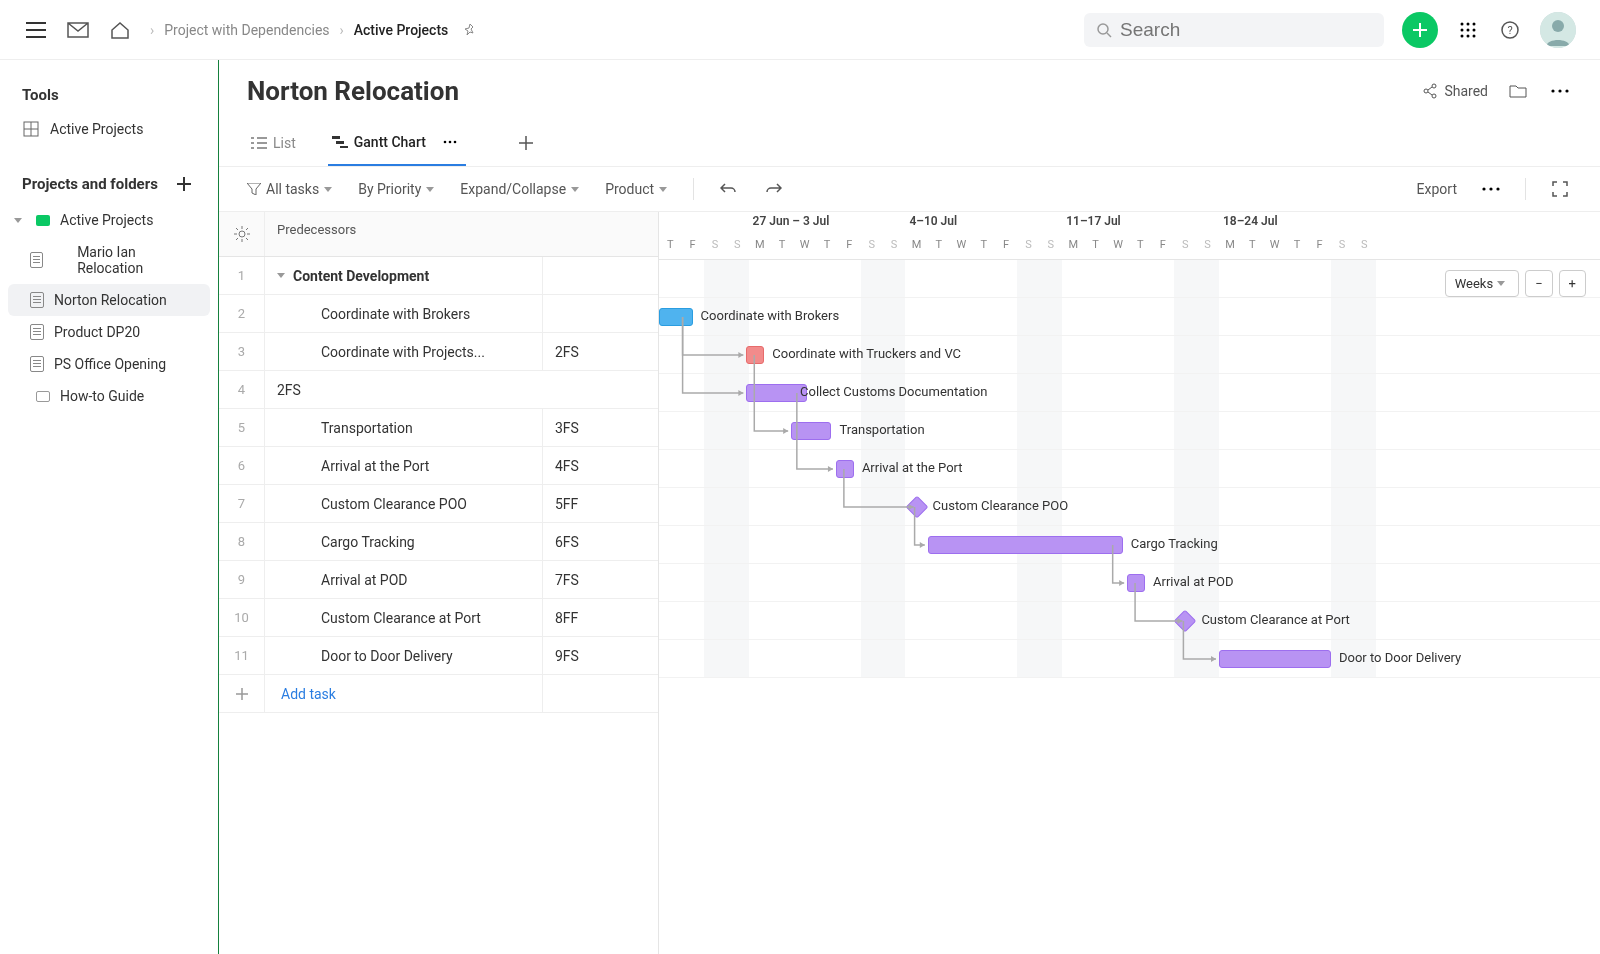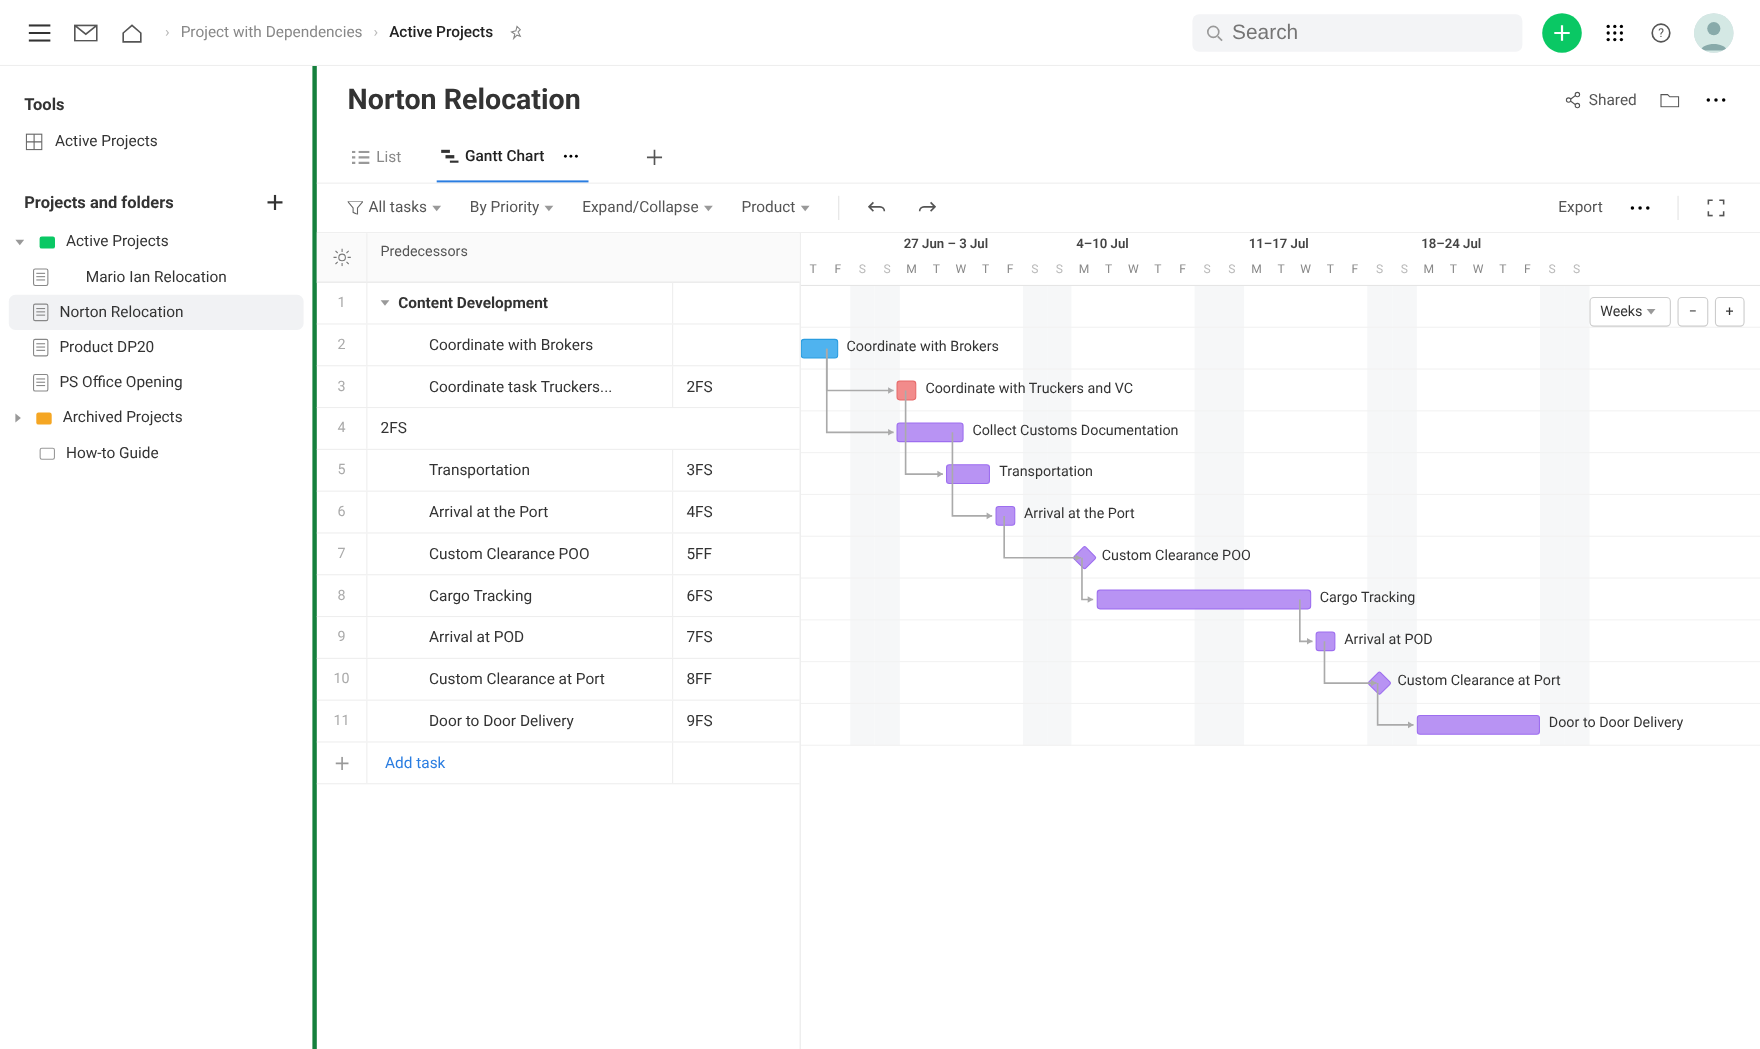--- a/index.html
+++ b/index.html
@@ -9,21 +9,21 @@
 .icon-btn { display:inline-flex; align-items:center; justify-content:center; width:24px; height:24px; cursor:pointer; color:#555;}
 .breadcrumb { display:flex; align-items:center; gap:10px; color:#888;}
 .breadcrumb .sep { color:#bbb;}
 .breadcrumb .current { color:#222; font-weight:500;}
 .spacer { flex:1; }
 .search { display:flex; align-items:center; background:#f3f4f6; border-radius:6px; padding:6px 12px; width:300px; color:#888; gap:8px;}
 .search input { border:none; background:transparent; outline:none; flex:1; font-size:19px;}
 .addbtn { width:36px; height:36px; border-radius:50%; background:#0ac864; display:flex; align-items:center; justify-content:center; color:#fff; font-size:20px; cursor:pointer;}
 .avatar { width:36px; height:36px; border-radius:50%; background:#cdd; display:flex; align-items:center; justify-content:center; overflow:hidden;}
 .body { display:flex; flex:1; min-height:0;}
-.sidebar { width:288px; border-right:4px solid #15803d; padding:18px 8px;}
+.sidebar { width:219px; border-right:1px solid #15803d; padding:18px 8px;}
 .sidebar h4 { font-size:15px; font-weight:700; padding:8px 14px; display:flex; align-items:center; justify-content:space-between;}
 .sbitem { display:flex; align-items:center; gap:10px; padding:8px 14px; border-radius:6px; cursor:pointer; color:#333;}
 .sbitem.active { background:#f1f2f4;}
 .sbitem .ic { width:18px; height:18px; display:inline-flex; align-items:center; justify-content:center;}
 .folder { width:14px; height:11px; border-radius:2px; display:inline-block;}
 .folder.green { background:#0ac864;}
 .folder.orange { background:#f5a623;}
 .folder.gray { border:1.5px solid #999; background:none;}
 .caret { display:inline-block; width:0; height:0; border-left:4px solid transparent; border-right:4px solid transparent; border-top:5px solid #999; margin-right:4px;}
 .caret.right { border-top:4px solid transparent; border-bottom:4px solid transparent; border-left:5px solid #999; border-right:none;}
@@ -185,25 +185,20 @@
           </div>
           <div class="sbitem" style="padding-left: 22px;">
             <span class="docicon"></span>
             <span>Product DP20</span>
           </div>
           <div class="sbitem" style="padding-left: 22px;">
             <span class="docicon"></span>
             <span>PS Office Opening</span>
           </div>
           <div class="sbitem" style="padding-left: 6px;">
-            <span class="caret right"></span>
-            <span class="folder orange"></span>
-            <span>Archived Projects</span>
-          </div>
-          <div class="sbitem" style="padding-left: 6px;">
             <span style="width:12px"></span>
             <span class="folder gray"></span>
             <span>How-to Guide</span>
           </div>
         </div>
   </div>
 
   <div class="content">
     <div class="header">
       <div class="titlebar">
@@ -329,21 +324,21 @@
                 <div class="coltitle"><span class="caret" style="margin-right:8px"></span>Content Development</div>
                 <div class="colpred"></div>
               </div>
               <div class="row">
                 <div class="colnum">2</div>
                 <div class="coltitle indent">Coordinate with Brokers</div>
                 <div class="colpred"></div>
               </div>
               <div class="row">
                 <div class="colnum">3</div>
-                <div class="coltitle indent">Coordinate task Truckers...</div>
+                <div class="coltitle indent">Coordinate with Projects...</div>
                 <div class="colpred">2FS</div>
               </div>
               <div class="row">
                 <div class="colnum">4</div>
                 <div class="colpred">2FS</div>
               </div>
               <div class="row">
                 <div class="colnum">5</div>
                 <div class="coltitle indent">Transportation</div>
                 <div class="colpred">3FS</div>
@@ -450,21 +445,21 @@
               <div class="ganttrow">
                 <div class="bar blue" style="left: 0px; width: 33.6px;"></div>
                 <div class="barlabel" style="left: 41.6px;">Coordinate with Brokers</div>
               </div>
               <div class="ganttrow">
                 <div class="bar red" style="left: 87.36px; width: 17.92px;"></div>
                 <div class="barlabel" style="left: 113.28px;">Coordinate with Truckers and VC</div>
               </div>
               <div class="ganttrow">
                 <div class="bar purple" style="left: 87.36px; width: 60.48px;"></div>
-                <div class="barlabel" style="left: 156px;">Collect Customs Documentation</div>
+                <div class="barlabel" style="left: 141px;">Collect Customs Documentation</div>
               </div>
               <div class="ganttrow">
                 <div class="bar purple" style="left: 132.16px; width: 40.32px;"></div>
                 <div class="barlabel" style="left: 180.48px;">Transportation</div>
               </div>
               <div class="ganttrow">
                 <div class="bar purple" style="left: 176.96px; width: 17.92px;"></div>
                 <div class="barlabel" style="left: 202.88px;">Arrival at the Port</div>
               </div>
               <div class="ganttrow">

